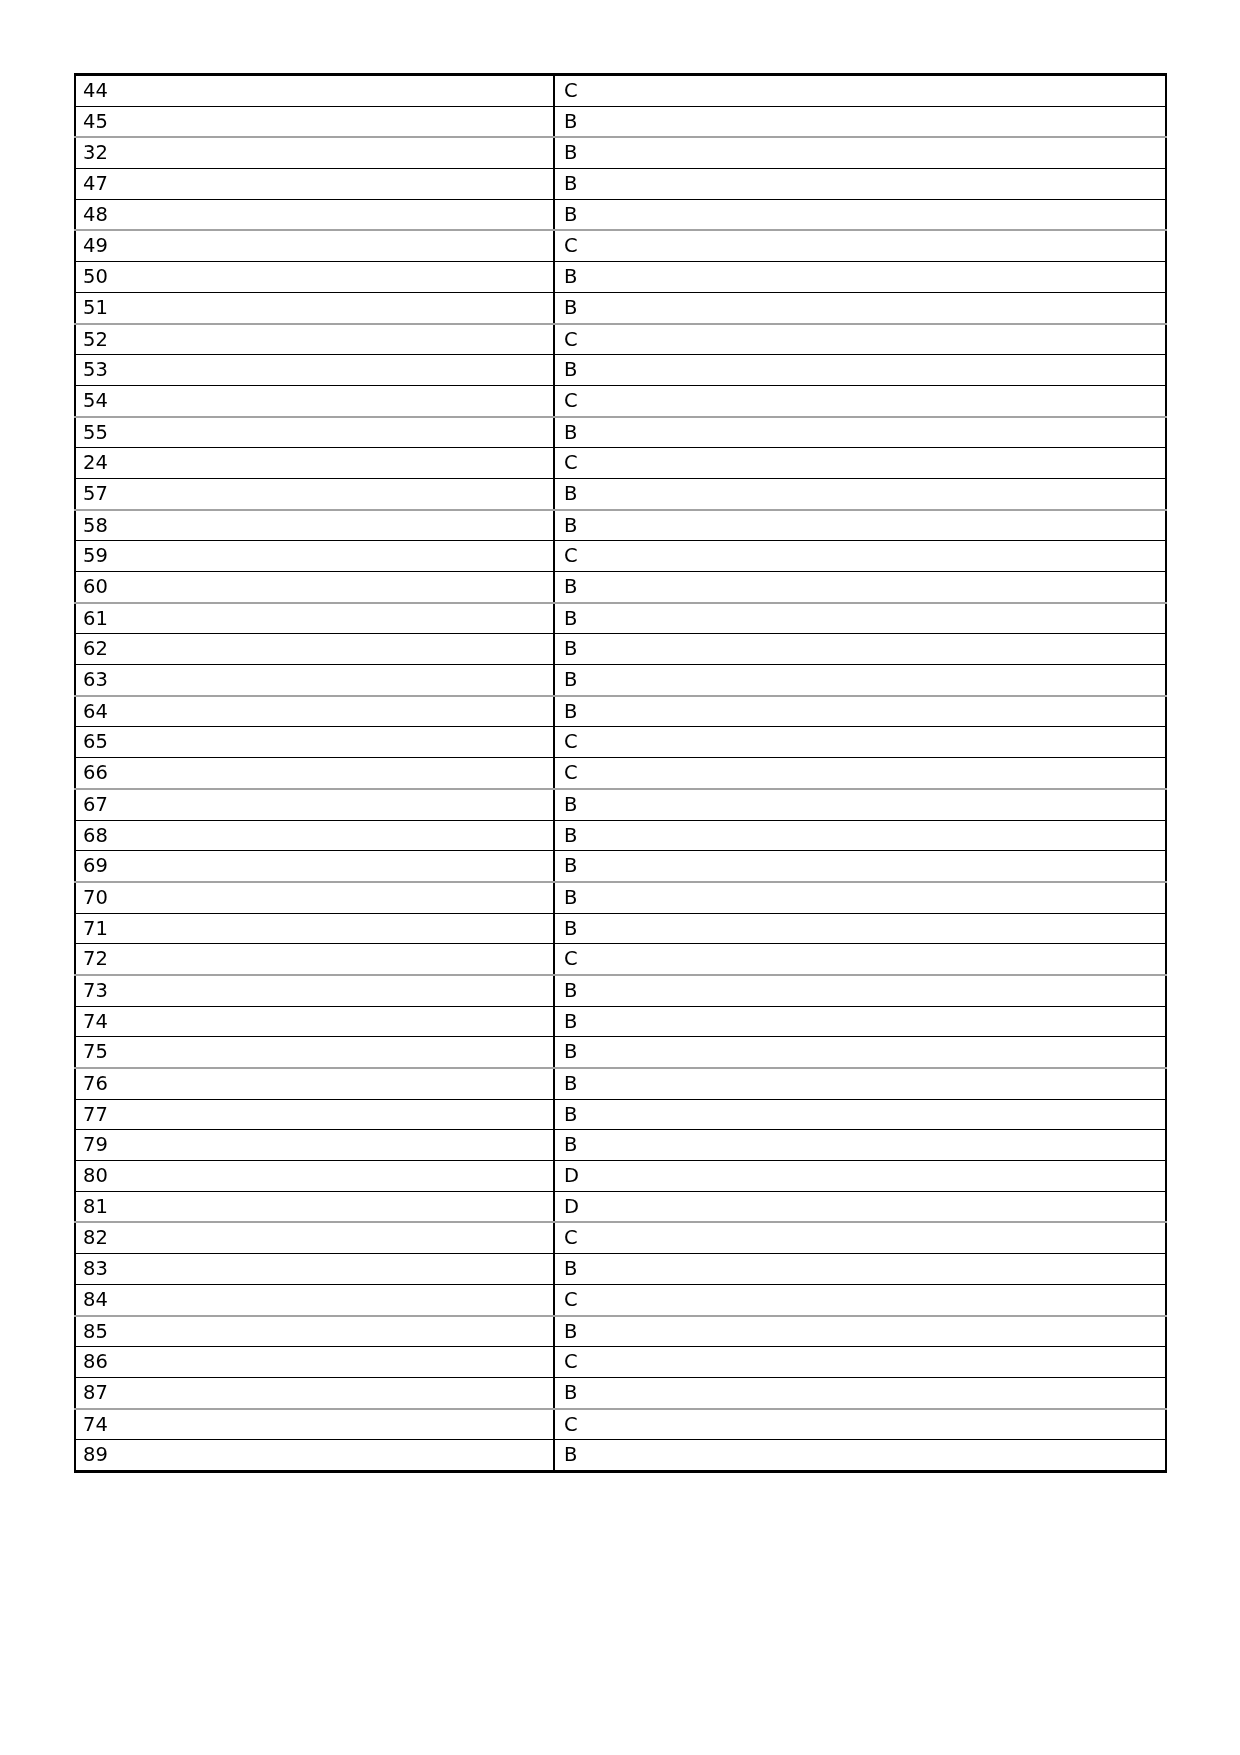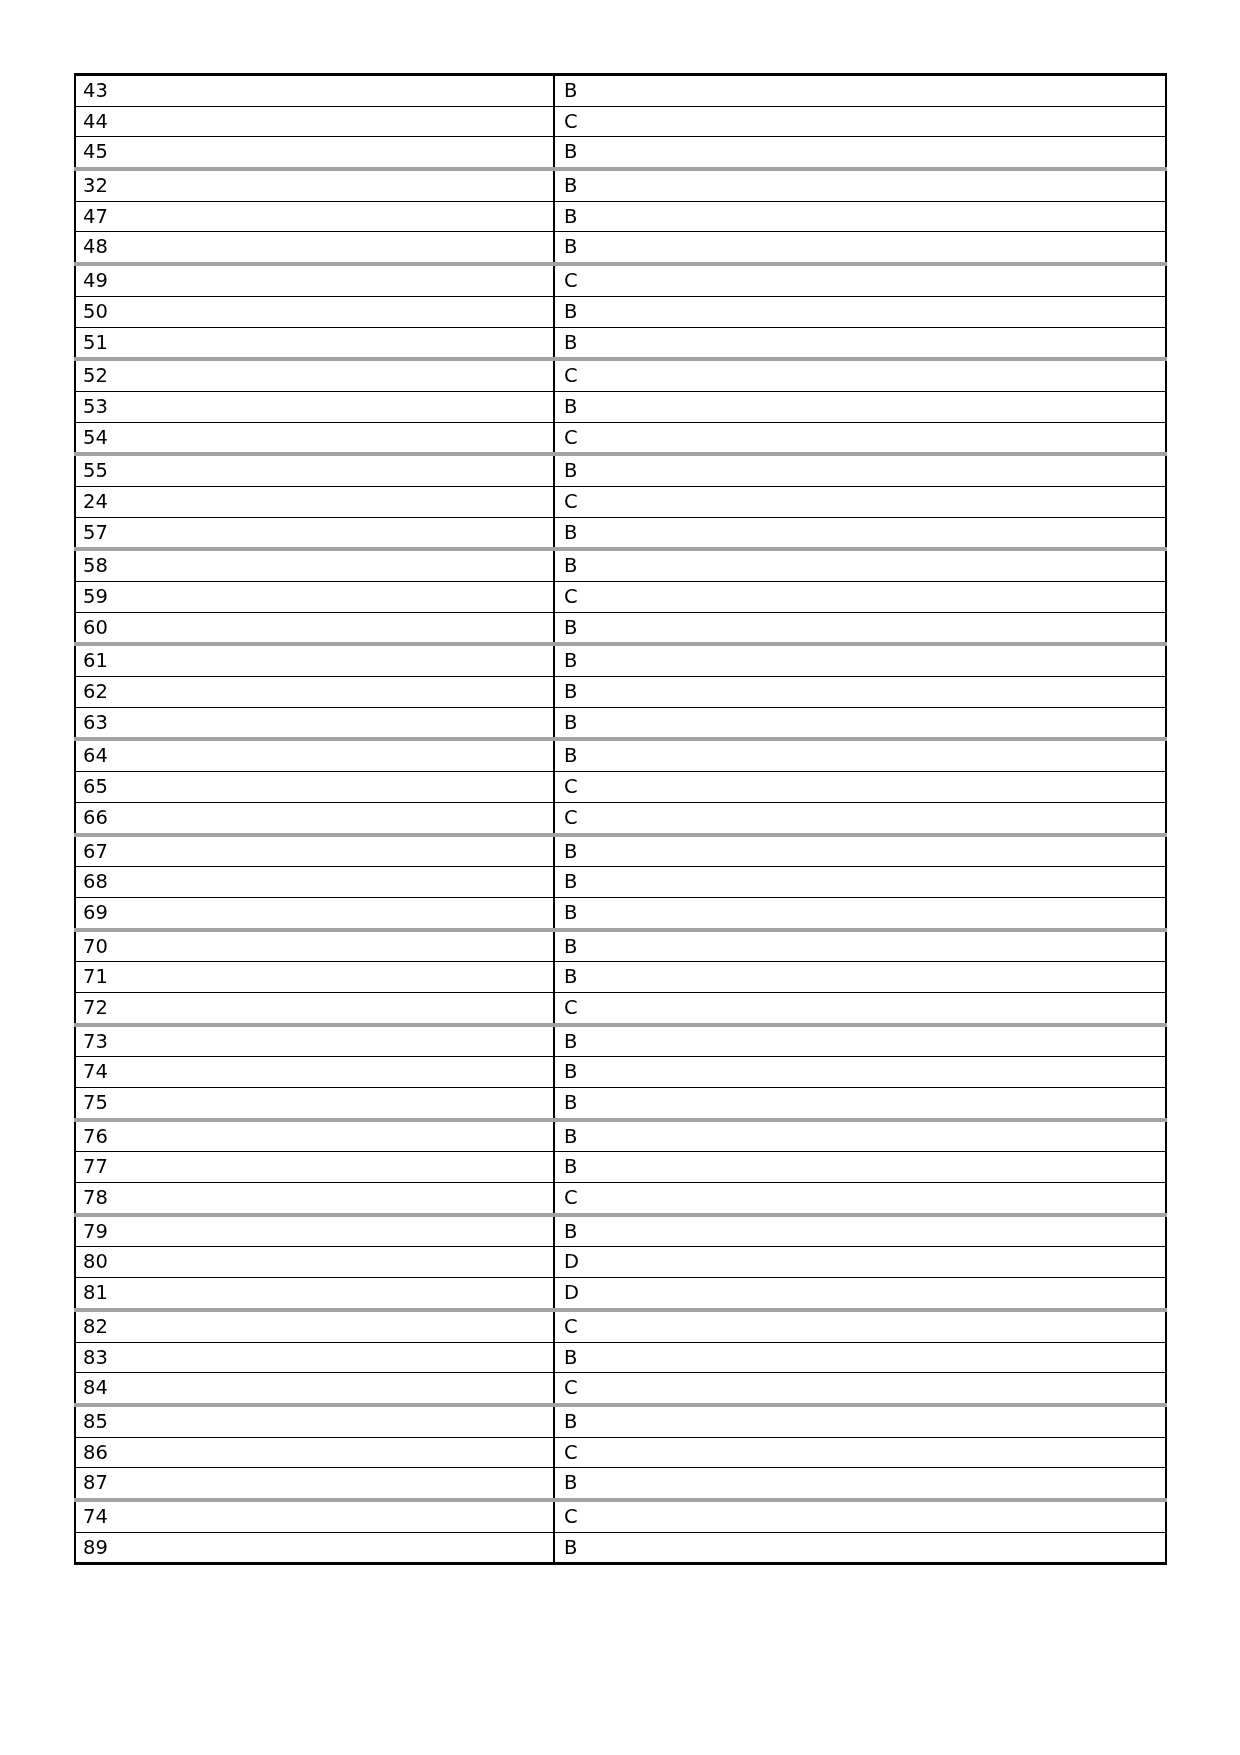--- a/index.html
+++ b/index.html
@@ -51,41 +51,37 @@
     white-space: nowrap;
     overflow: hidden;
     height: 29.68px;
     box-sizing: border-box;
   }
   .answer-table td.cell-answer {
     border-left: 2px solid #000000;
     padding-left: 9px;
   }
   .answer-table tr.group-end > td {
-    border-bottom: 4px solid #a3a3a3;
+    border-bottom: 2px solid #a3a3a3;
   }
   .answer-table tr:last-child > td {
     border-bottom: none;
   }
 </style>
 </head>
 <body>
 
 <div class="page">
   <table class="answer-table">
     <colgroup>
       <col class="col-num">
       <col class="col-ans">
     </colgroup>
     <tbody>
         <tr>
-          <td class="cell-number">43</td>
-          <td class="cell-answer">B</td>
-        </tr>
-        <tr>
           <td class="cell-number">44</td>
           <td class="cell-answer">C</td>
         </tr>
         <tr class="group-end">
           <td class="cell-number">45</td>
           <td class="cell-answer">B</td>
         </tr>
         <tr>
           <td class="cell-number">32</td>
           <td class="cell-answer">B</td>
@@ -206,24 +202,20 @@
           <td class="cell-number">75</td>
           <td class="cell-answer">B</td>
         </tr>
         <tr>
           <td class="cell-number">76</td>
           <td class="cell-answer">B</td>
         </tr>
         <tr>
           <td class="cell-number">77</td>
           <td class="cell-answer">B</td>
-        </tr>
-        <tr class="group-end">
-          <td class="cell-number">78</td>
-          <td class="cell-answer">C</td>
         </tr>
         <tr>
           <td class="cell-number">79</td>
           <td class="cell-answer">B</td>
         </tr>
         <tr>
           <td class="cell-number">80</td>
           <td class="cell-answer">D</td>
         </tr>
         <tr class="group-end">

